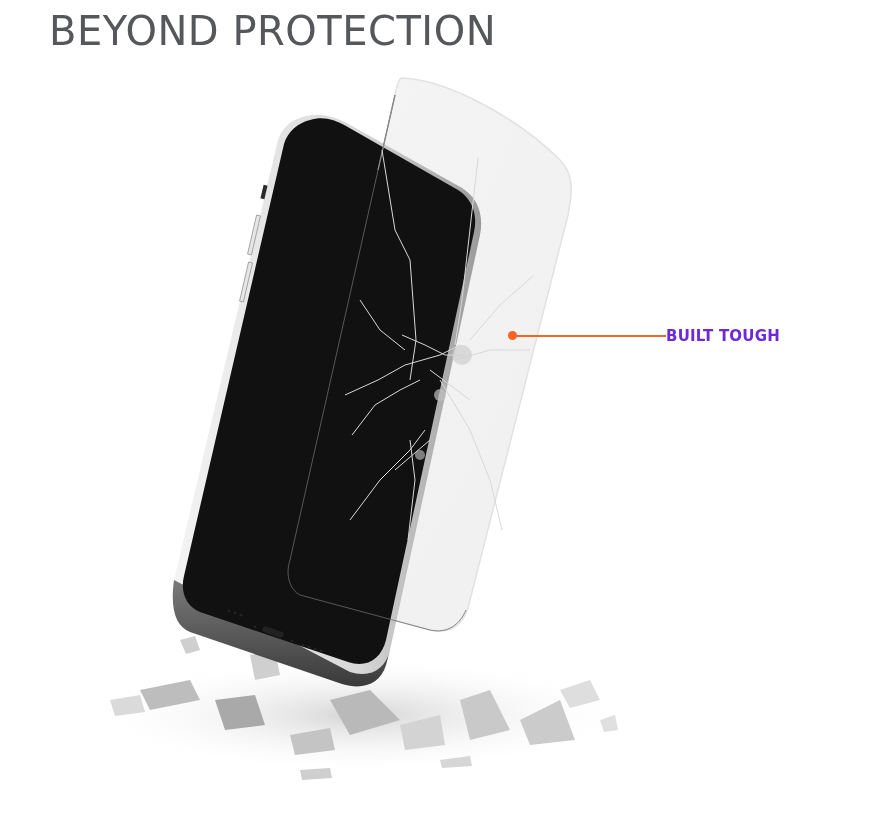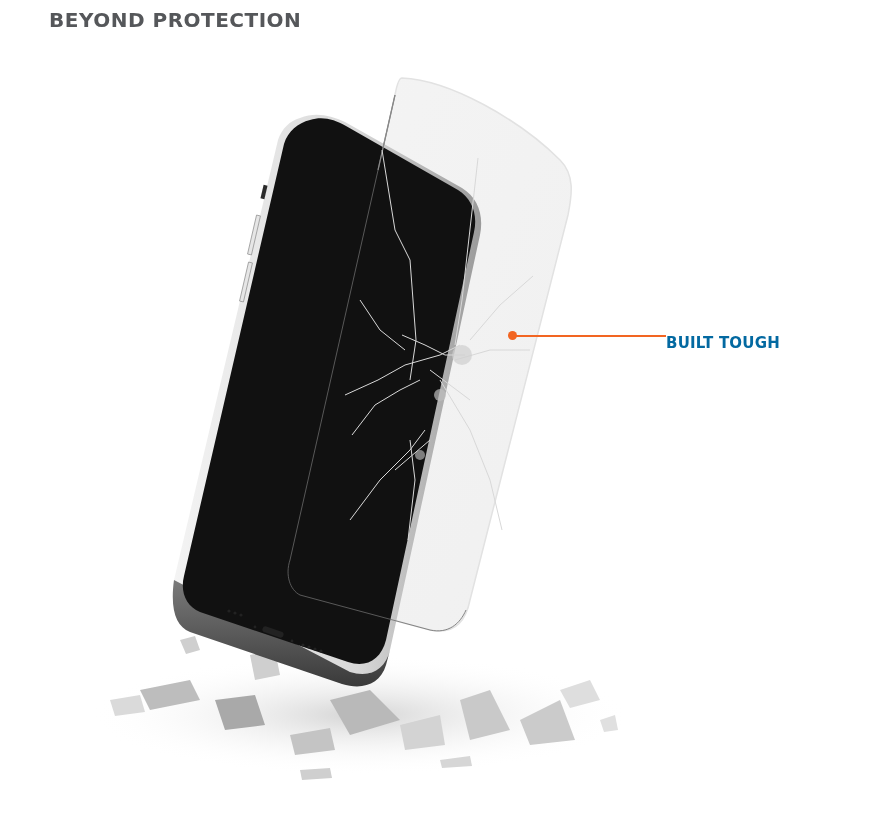--- a/index.html
+++ b/index.html
@@ -4,39 +4,39 @@
   <style>
     html, body { margin: 0; padding: 0; }
     body {
       width: 890px; height: 820px; overflow: hidden;
       background: #ffffff; position: relative;
       font-family: "DejaVu Sans", sans-serif;
     }
     .page-title {
       position: absolute; left: 49px; top: 8px;
       font-family: "DejaVu Sans", sans-serif;
-      font-weight: bold; font-size: 20px; letter-spacing: 0.5px;
+      font-weight: normal; font-size: 40px; letter-spacing: 0.5px;
       color: #55575a; margin: 0;
     }
     .scene { position: absolute; left: 0; top: 0; width: 890px; height: 820px; }
     .callout {
       position: absolute; left: 508px; top: 326px; width: 350px; height: 90px;
     }
     .callout-dot {
       position: absolute; left: 0; top: 5px; width: 9px; height: 9px;
       border-radius: 50%; background: #f26522;
     }
     .callout-line {
       position: absolute; left: 6px; top: 9px; width: 152px; height: 2px;
       background: #f26522;
     }
     .callout-title {
-      position: absolute; left: 158px; top: 8px;
+      position: absolute; left: 158px; top: 1px;
       font-family: "DejaVu Sans", sans-serif; font-weight: bold;
-      font-size: 15px; color: #0369a1; letter-spacing: 0.2px;
+      font-size: 15px; color: #6d28d9; letter-spacing: 0.2px;
     }
     .callout-body {
       position: absolute; left: 78px; top: 20px; width: 262px;
       font-family: "DejaVu Sans", sans-serif; font-size: 10.5px;
       line-height: 14.5px; color: #222; text-align: center;
     }
   </style>
 </head>
 <body>
 

